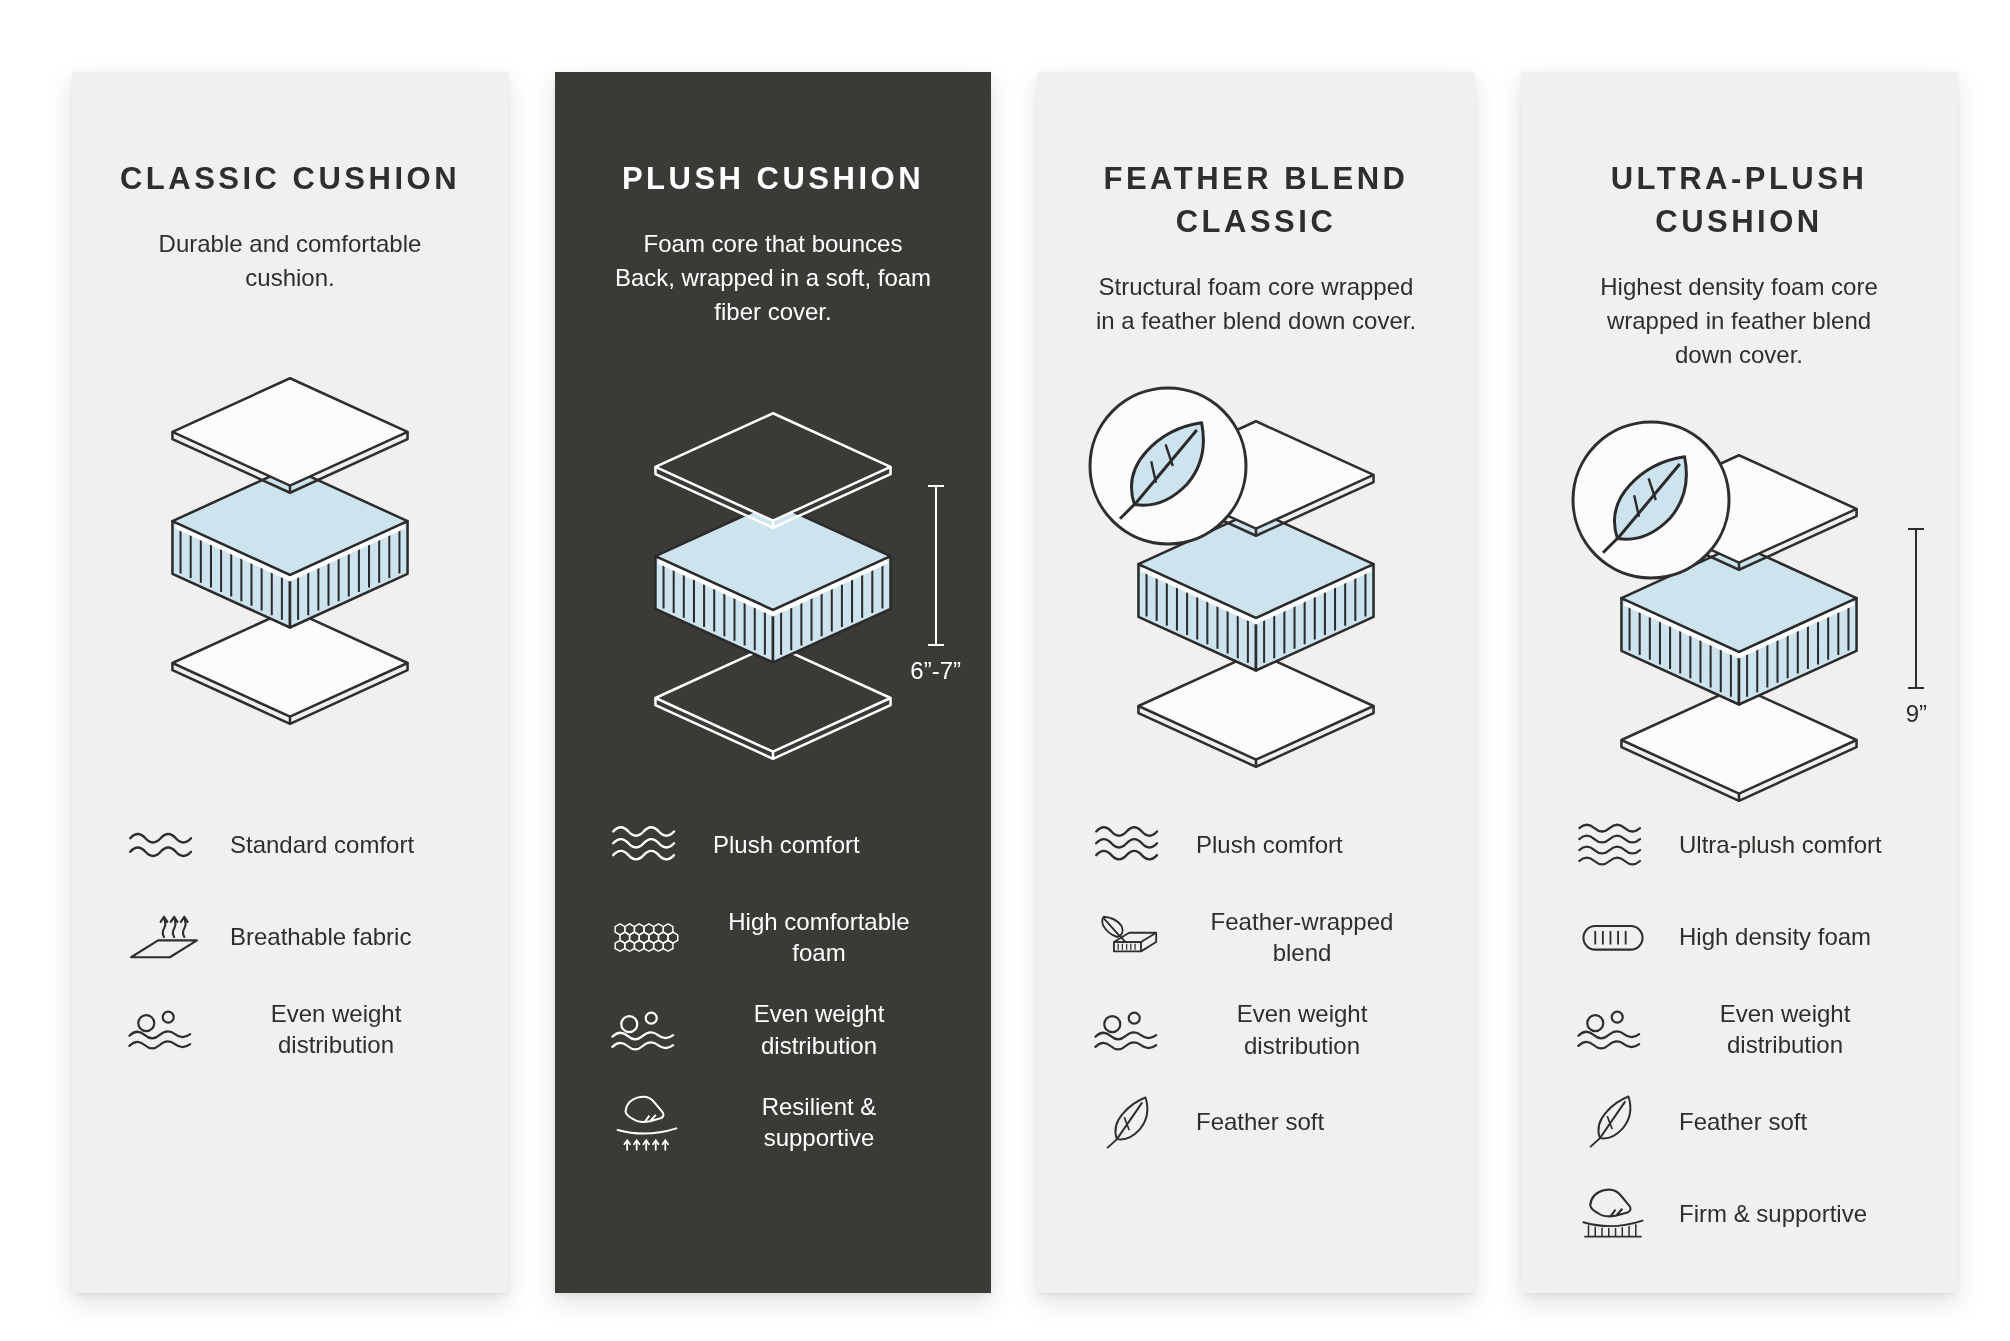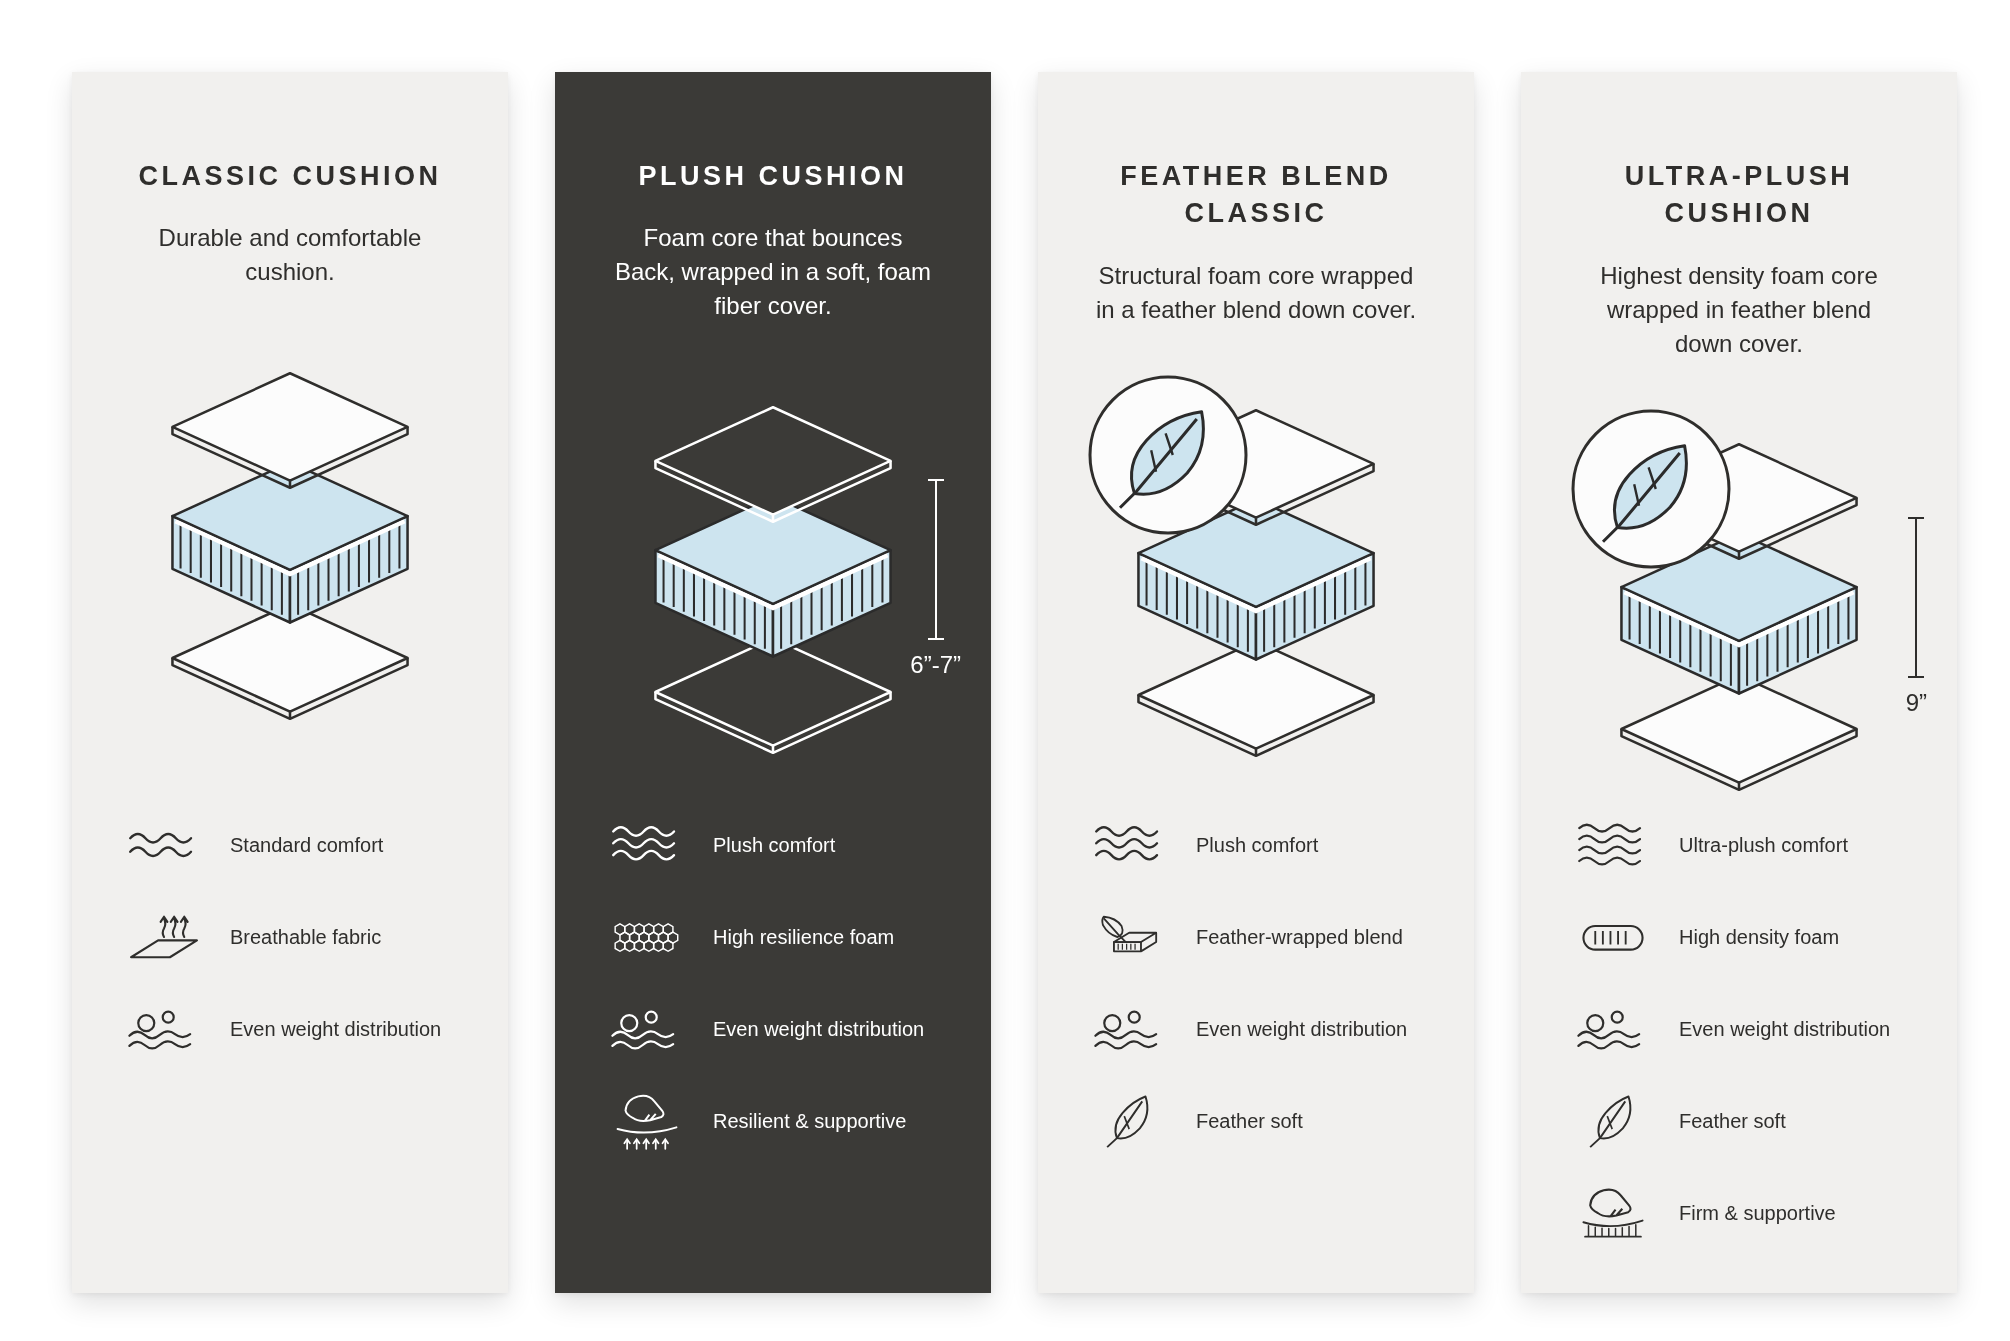--- a/index.html
+++ b/index.html
@@ -14,21 +14,21 @@
     position:relative;
     width:436px; height:1221px;
     padding:0 44px;
     background:var(--bg); color:var(--fg);
     box-shadow:0 10px 26px rgba(0,0,0,.12), 0 2px 6px rgba(0,0,0,.06);
   }
   .card.light { --bg:#f1f0ee; --fg:#2f2e2c; --slab-fill:#fcfcfc; }
   .card.dark  { --bg:#3b3a37; --fg:#ffffff; --slab-fill:#3b3a37; }
   .card-title {
     margin-top:86px; text-align:center;
-    font-size:27px; font-weight:bold; letter-spacing:3.5px; line-height:1.38;
+    font-size:31px; font-weight:bold; letter-spacing:3.5px; line-height:1.38;
   }
   .card-desc {
     margin:26px auto 0; max-width:322px; text-align:center;
     font-size:24px; line-height:1.42;
   }
   .diagram {
     position:relative; margin-top:40px; height:430px;
     display:flex; align-items:center; justify-content:center;
   }
   svg.cushion { width:304px; height:359px; }
@@ -39,21 +39,21 @@
   }
   .dim-line { position:relative; width:2px; height:100%; background:currentColor; }
   .dim-line::before, .dim-line::after {
     content:""; position:absolute; left:-7px; width:16px; height:2px; background:currentColor;
   }
   .dim-line::before { top:0; } .dim-line::after { bottom:0; }
   .dim-label { font-size:24px; white-space:nowrap; }
   .features { list-style:none; position:absolute; top:742px; left:54px; right:30px; }
   .feature { display:flex; align-items:center; gap:28px; margin-bottom:30px; }
   .fi { width:76px; height:62px; flex:0 0 auto; }
-  .fl { font-size:20px; line-height:1.3; max-width:212px; }
+  .fl { font-size:24px; line-height:1.3; max-width:212px;text-align:center; }
 </style>
 </head>
 <body>
 
 <svg width="0" height="0" style="position:absolute" aria-hidden="true">
   <defs>
     <path id="p-hex" fill="none" stroke="currentColor" stroke-width="1.7" d="M0 -6.5 L5.7 -3.2 L5.7 3.2 L0 6.5 L-5.7 3.2 L-5.7 -3.2 Z"></path>
     <path id="p-hand" fill="none" stroke="currentColor" stroke-width="2.5" stroke-linejoin="round" d="M18 26 Q19 12 34 8 Q47 5 54 14 L64 26 Q68 31 63 34 L49 38 Q35 41 27 35 Q19 31 18 26 Z M49 38 L56 30 M42 39 L48 31"></path>
 
     <symbol id="sym-cushion" viewBox="0 0 300 354">
@@ -241,21 +241,21 @@
       <li class="feature">
         <svg class="fi" viewBox="0 0 90 60">
             <use href="#sym-wave3"></use>
           </svg>
         <span class="fl">Plush comfort</span>
       </li>
       <li class="feature">
         <svg class="fi" viewBox="0 0 90 60">
             <use href="#sym-honeycomb"></use>
           </svg>
-        <span class="fl">High resilience foam</span>
+        <span class="fl">High comfortable foam</span>
       </li>
       <li class="feature">
         <svg class="fi" viewBox="0 0 90 60">
             <use href="#sym-weight"></use>
           </svg>
         <span class="fl">Even weight distribution</span>
       </li>
       <li class="feature">
         <svg class="fi" viewBox="0 0 90 78">
             <use href="#sym-resilient"></use>

